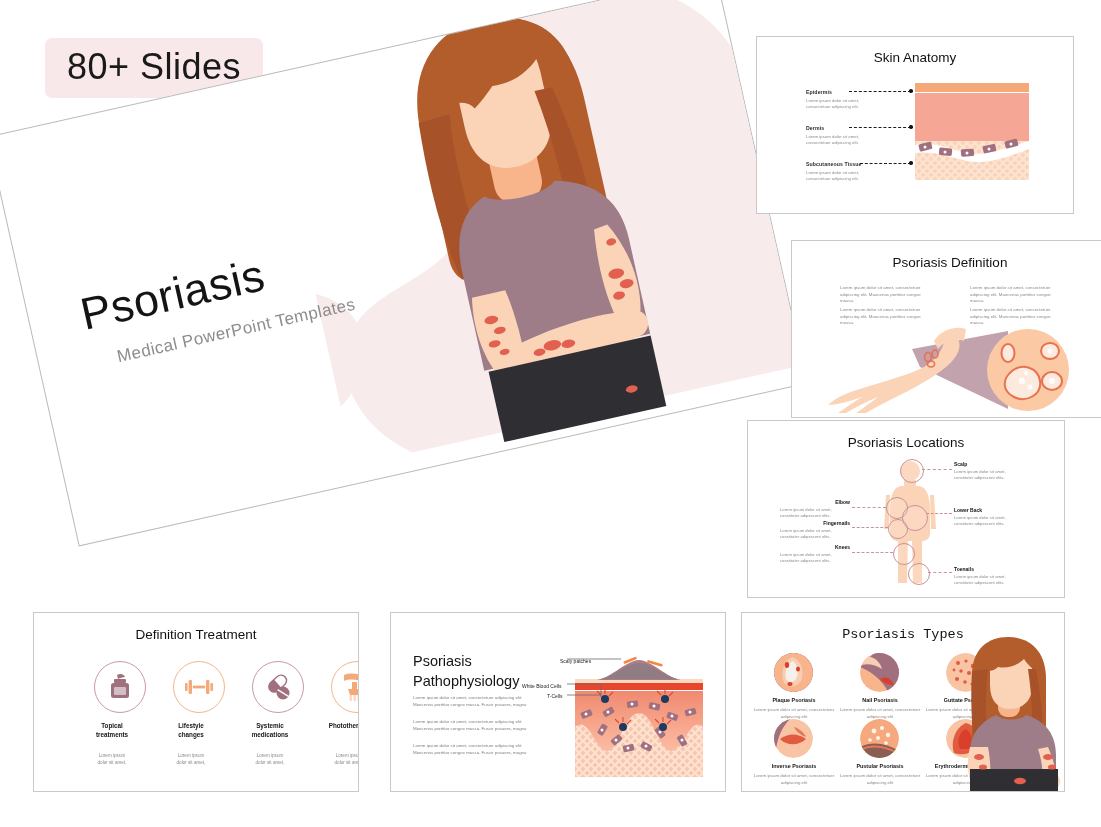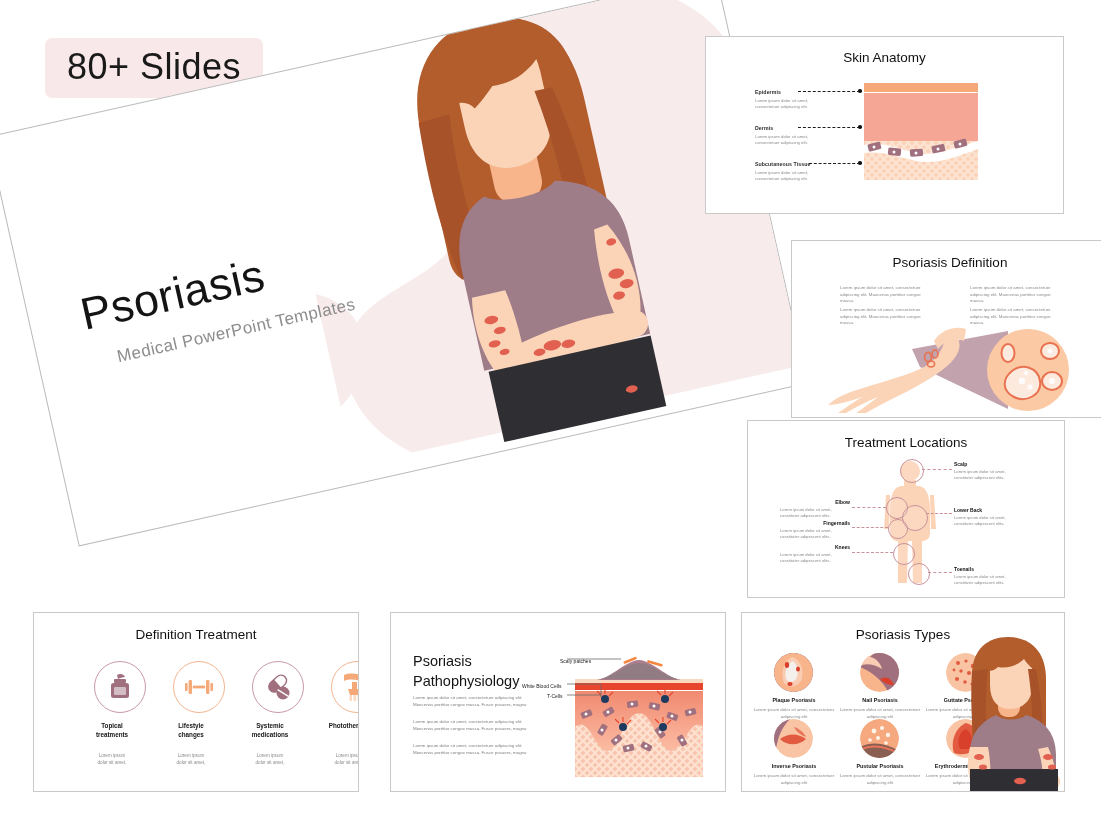--- a/index.html
+++ b/index.html
@@ -50,21 +50,21 @@
   .slide{
     position:absolute;background:#fff;border:1px solid #c9c9c9;
     overflow:hidden;
   }
   .slide-title{
     position:absolute;left:0;right:0;text-align:center;
     color:#111;font-weight:400;
   }
 
   
-  #slide-anatomy{left:705px;top:36px;width:316px;height:176px;padding-left:41px;}
+  #slide-anatomy{left:756px;top:36px;width:316px;height:176px;}
   #slide-definition{left:747px;top:240px;width:316px;height:176px;margin-left:44px;}
   #slide-locations{left:747px;top:420px;width:316px;height:176px;}
   
   #slide-treatment{left:33px;top:612px;width:324px;height:178px;}
   #slide-patho{left:390px;top:612px;width:334px;height:178px;}
   #slide-types{left:741px;top:612px;width:322px;height:178px;}
 
   .t16{font-size:13.5px;}
 
   
@@ -247,21 +247,21 @@
         <circle cx="206" cy="58" r="3.2"></circle>
           <circle cx="214" cy="64" r="2.6"></circle>
           <circle cx="210" cy="50" r="2.2"></circle>
         <circle cx="236" cy="58" r="3"></circle>
           <circle cx="234" cy="28" r="2.6"></circle>
       </g>
     </svg>
   </div>
 
   <div class="slide" id="slide-locations">
-    <div class="slide-title t16" style="top:14px;">Treatment Locations</div>
+    <div class="slide-title t16" style="top:14px;">Psoriasis Locations</div>
 
     <svg style="position:absolute;left:134px;top:38px;" width="56" height="128" viewBox="0 0 56 128">
       <circle cx="28" cy="12" r="10" fill="#fbd4b8"></circle>
       <path d="M22 21 L34 21 L34 27 L22 27 Z" fill="#fbd4b8"></path>
       <path d="M16 28 C20 26 36 26 40 28 C46 31 48 40 48 52 L48 74 C48 80 44 82 40 82 L16 82 C12 82 8 80 8 74 L8 52 C8 40 10 31 16 28 Z" fill="#fbd4b8"></path>
       <path d="M8 36 L4 36 L2 70 L7 70 Z" fill="#fbd4b8"></path>
       <path d="M48 36 L52 36 L54 70 L49 70 Z" fill="#fbd4b8"></path>
       <path d="M16 80 L26 80 L25 124 L16 124 Z" fill="#fbd4b8"></path>
       <path d="M30 80 L40 80 L40 124 L31 124 Z" fill="#fbd4b8"></path>
     </svg>
@@ -442,21 +442,21 @@
 
       <g stroke="#6a6a6a" stroke-width=".8" fill="none">
         <path d="M-4 6 L54 6"></path>
         <path d="M-52 31 L34 31 L34 44"></path>
         <path d="M-22 42 L34 42"></path>
       </g>
     </svg>
   </div>
 
   <div class="slide" id="slide-types">
-    <div class="slide-title t16" style="top:14px;">Psoriasis Types</div>
+    <div class="slide-title t16" style="top:14px;font-family:Liberation Mono, monospace;">Psoriasis Types</div>
 
     <div class="ty-circ" style="left:32px;top:40px;background:#a1707f;">
       <svg width="39" height="39" viewBox="0 0 39 39">
           <circle cx="19.5" cy="19.5" r="19.5" fill="#f8b48b"></circle>
           <path d="M8 36 C2 26 6 8 18 2 L30 6 C34 18 30 34 22 39 Z" fill="#a1707f" opacity=".0"></path>
           <path d="M10 30 C6 20 10 8 18 4 C26 6 30 16 28 26 C24 34 16 36 10 30 Z" fill="#f9cdb3"></path>
           <path d="M12 26 C10 18 14 10 19 8 C24 12 25 20 22 26 C19 30 15 30 12 26 Z" fill="#f4f0ec"></path>
           <g fill="#d9402c">
             <ellipse cx="13" cy="12" rx="2.2" ry="3"></ellipse>
             <ellipse cx="24" cy="16" rx="2" ry="2.6"></ellipse>

